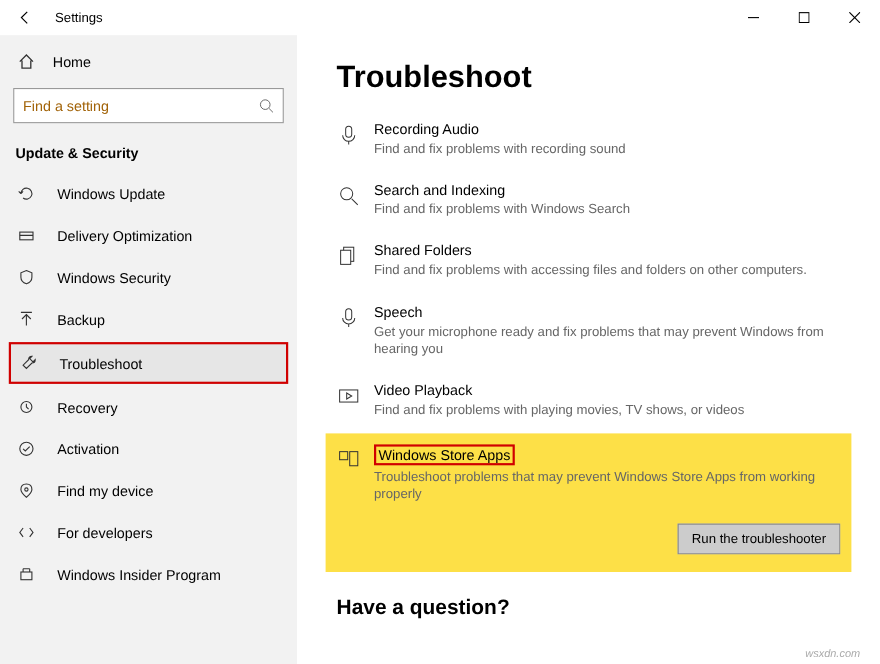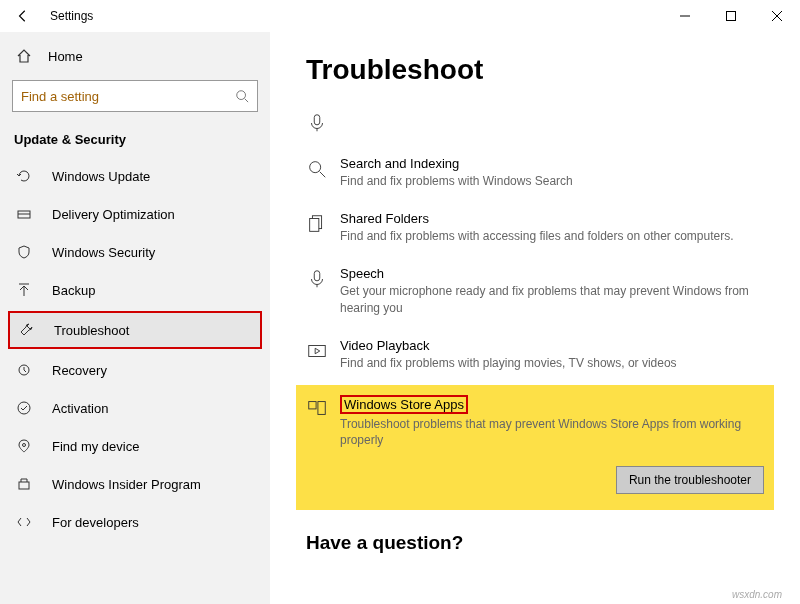--- a/index.html
+++ b/index.html
@@ -148,48 +148,52 @@
         <svg width="16" height="16" viewBox="0 0 16 16">
           <path d="M8 2 C5 2 3 4 3 7 C3 10 8 14 8 14 C8 14 13 10 13 7 C13 4 11 2 8 2 Z" stroke="#333" fill="none"></path>
           <circle cx="8" cy="7" r="1.5" stroke="#333" fill="none"></circle>
         </svg>
       </span>
     <span>Find my device</span>
   </div>
   <div class="navitem">
     <span class="ic">
         <svg width="16" height="16" viewBox="0 0 16 16">
+          <path d="M5 4 L2 8 L5 12 M11 4 L14 8 L11 12" stroke="#333" fill="none"></path>
+        </svg>
+      </span>
+    <span>For developers</span>
+  </div>
+  <div class="navitem">
+    <span class="ic">
+        <svg width="16" height="16" viewBox="0 0 16 16">
           <rect x="3" y="6" width="10" height="7" stroke="#333" fill="none"></rect>
           <line x1="5" y1="3" x2="11" y2="3" stroke="#333"></line>
           <line x1="5" y1="3" x2="5" y2="6" stroke="#333"></line>
           <line x1="11" y1="3" x2="11" y2="6" stroke="#333"></line>
         </svg>
       </span>
     <span>Windows Insider Program</span>
   </div>
-  <div class="navitem">
-    <span class="ic">
-        <svg width="16" height="16" viewBox="0 0 16 16">
-          <path d="M5 4 L2 8 L5 12 M11 4 L14 8 L11 12" stroke="#333" fill="none"></path>
-        </svg>
-      </span>
-    <span>For developers</span>
-  </div>
 </div>
 
 <div class="content">
   <div class="h1">Troubleshoot</div>
 
   <div class="tsitem">
     <div class="tsicon">
         <svg width="22" height="22" viewBox="0 0 24 24">
           <rect x="9" y="3" width="6" height="11" rx="3" stroke="#333" fill="none"></rect>
           <path d="M6 12 a6 6 0 0 0 12 0 M12 18 v3" stroke="#333" fill="none"></path>
         </svg>
       </div>
+    <div class="tsbody">
+      <div class="tstitle">Recording Audio</div>
+      <div class="tsdesc">Find and fix problems with recording sound</div>
+    </div>
   </div>
 
   <div class="tsitem">
     <div class="tsicon">
         <svg width="22" height="22" viewBox="0 0 24 24">
           <circle cx="10" cy="10" r="6" stroke="#333" fill="none"></circle>
           <line x1="15" y1="15" x2="21" y2="21" stroke="#333"></line>
         </svg>
       </div>
     <div class="tsbody">

